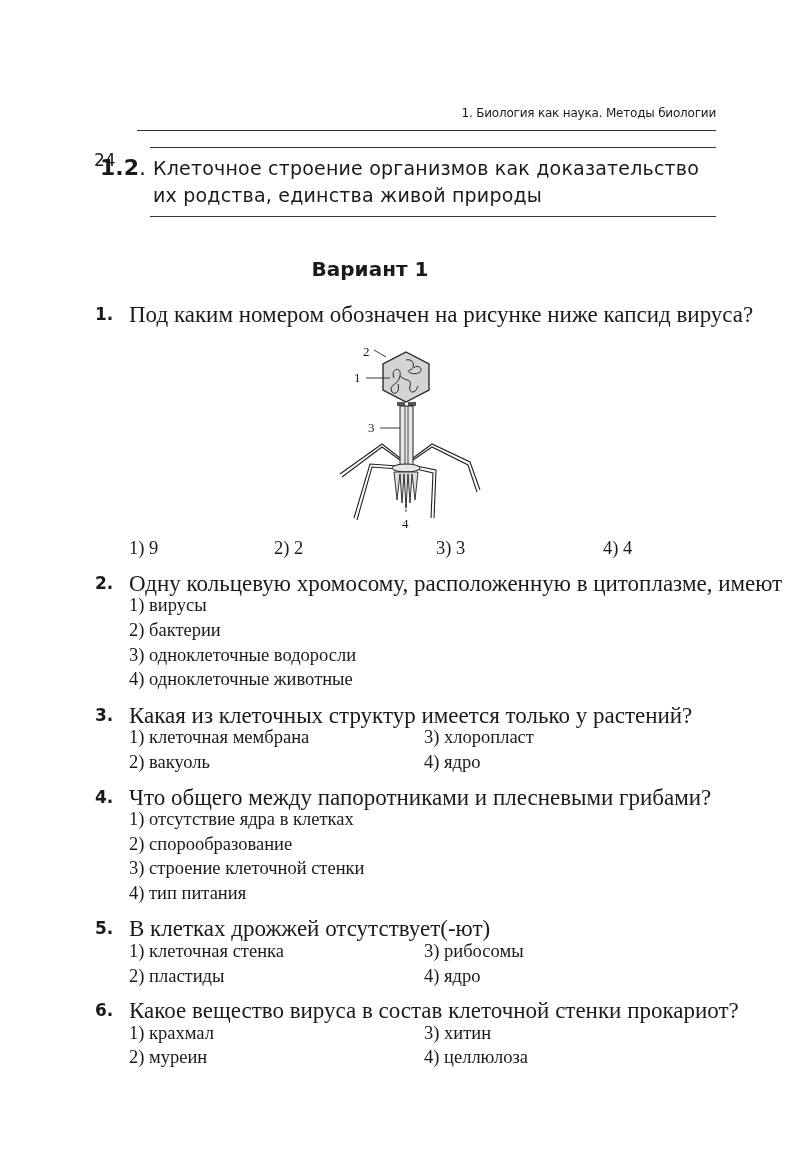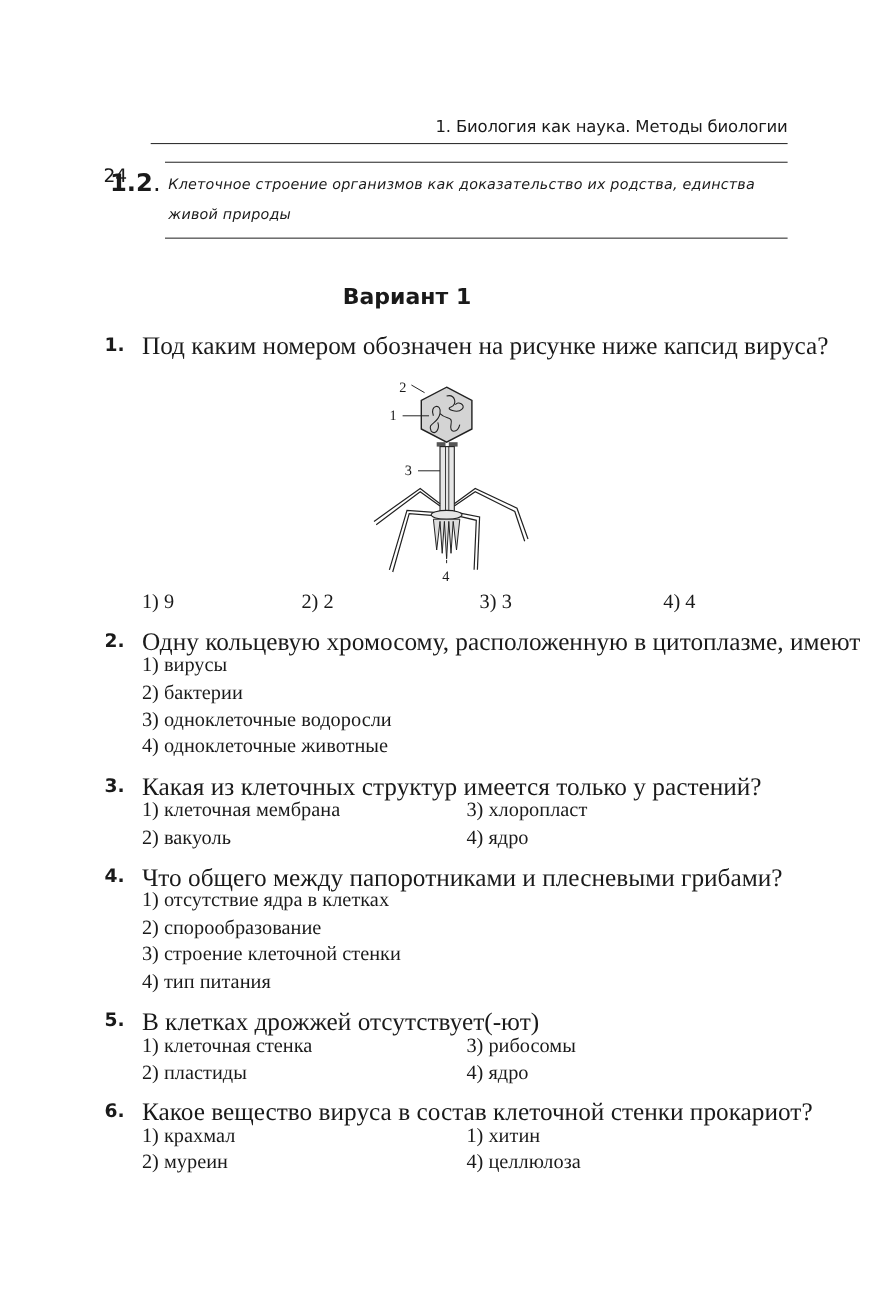--- a/index.html
+++ b/index.html
@@ -1,29 +1,29 @@
 <!DOCTYPE html>
 <html><head>
 <meta charset="utf-8">
 <style>
   html, body { margin: 0; padding: 0; background: #ffffff; }
   body { width: 800px; height: 1175px; position: relative; overflow: hidden; color: #1a1a1a; }
   .sans { font-family: "DejaVu Sans", "Liberation Sans", sans-serif; }
   .serif { font-family: "Liberation Serif", "DejaVu Serif", serif; }
 
   #page-num { position: absolute; left: 94px; top: 106px; font-size: 17px; margin-top: 44px; }
-  #running-head { position: absolute; right: 84px; top: 106px; font-size: 15px; letter-spacing: -0.2px; }
+  #running-head { position: absolute; right: 84px; top: 106px; font-size: 12px; letter-spacing: -0.2px; }
   .rule { position: absolute; height: 0; border-top: 1.5px solid #333; }
   #rule-top { left: 137px; width: 579px; top: 130px; }
   #rule-sec-top { left: 150px; width: 566px; top: 147px; }
   #rule-sec-bottom { left: 150px; width: 566px; top: 216px; }
 
   #sec-num { position: absolute; left: 100px; top: 155px; font-size: 22px; font-weight: bold; }
   #sec-num .dot { font-weight: normal; }
-  #sec-title { position: absolute; left: 153px; top: 155px; width: 570px; font-size: 13px; line-height: 27px; letter-spacing: 0.2px; font-style: italic; }
+  #sec-title { position: absolute; left: 153px; top: 155px; width: 570px; font-size: 19px; line-height: 27px; letter-spacing: 0.2px; }
 
   #variant-title { position: absolute; left: 0; width: 740px; top: 257px; text-align: center; font-size: 20px; font-weight: bold; }
 
   .q-num { position: absolute; left: 95px; font-size: 17px; font-weight: bold; }
   .q-text { position: absolute; left: 129px; font-size: 23px; white-space: nowrap; }
   .opt { position: absolute; font-size: 18.5px; white-space: nowrap; }
 
   #figure { position: absolute; left: 330px; top: 338px; width: 160px; height: 195px; }
 </style>
 </head>
@@ -119,14 +119,14 @@
 <div class="q-text serif" style="top:916px">В клетках дрожжей отсутствует(-ют)</div>
 <div class="opt serif" style="left:129px; top:941px">1) клеточная стенка</div>
 <div class="opt serif" style="left:129px; top:966px">2) пластиды</div>
 <div class="opt serif" style="left:424px; top:941px">3) рибосомы</div>
 <div class="opt serif" style="left:424px; top:966px">4) ядро</div>
 
 <div class="q-num sans" style="top:1000px">6.</div>
 <div class="q-text serif" style="top:998px">Какое вещество вируса в состав клеточной стенки прокариот?</div>
 <div class="opt serif" style="left:129px; top:1023px">1) крахмал</div>
 <div class="opt serif" style="left:129px; top:1047px">2) муреин</div>
-<div class="opt serif" style="left:424px; top:1023px">1) хитин</div>
+<div class="opt serif" style="left:424px; top:1023px">3) хитин</div>
 <div class="opt serif" style="left:424px; top:1047px">4) целлюлоза</div>
 
 </body></html>

